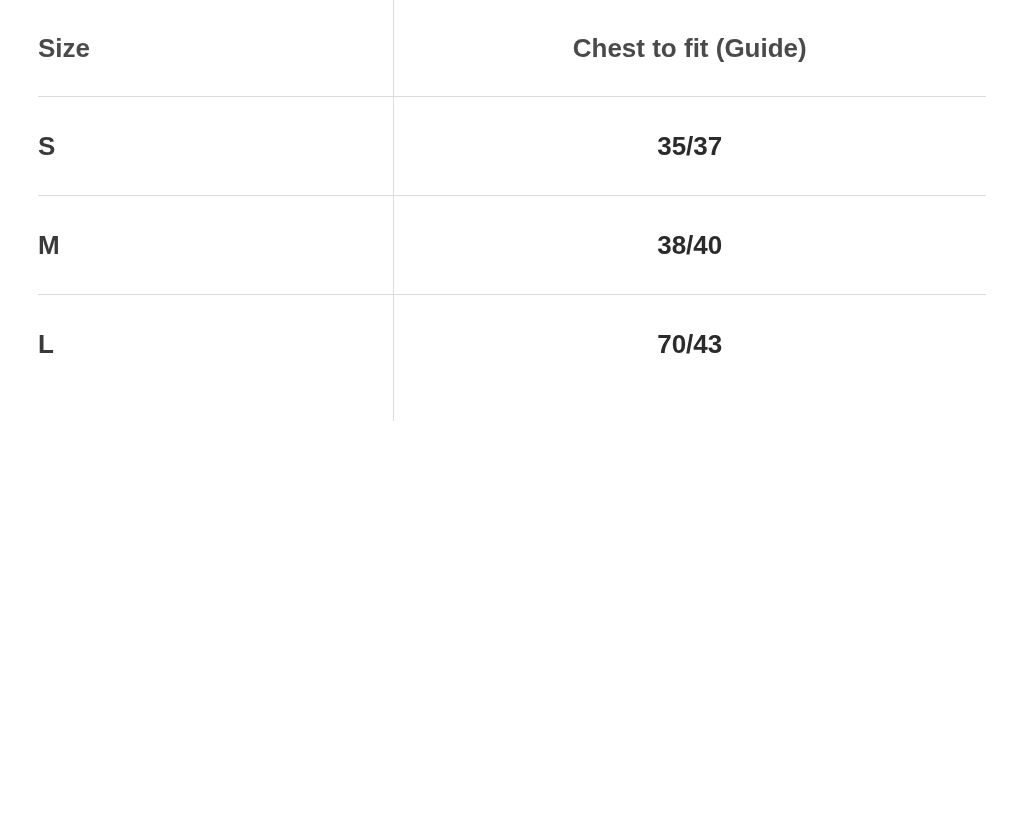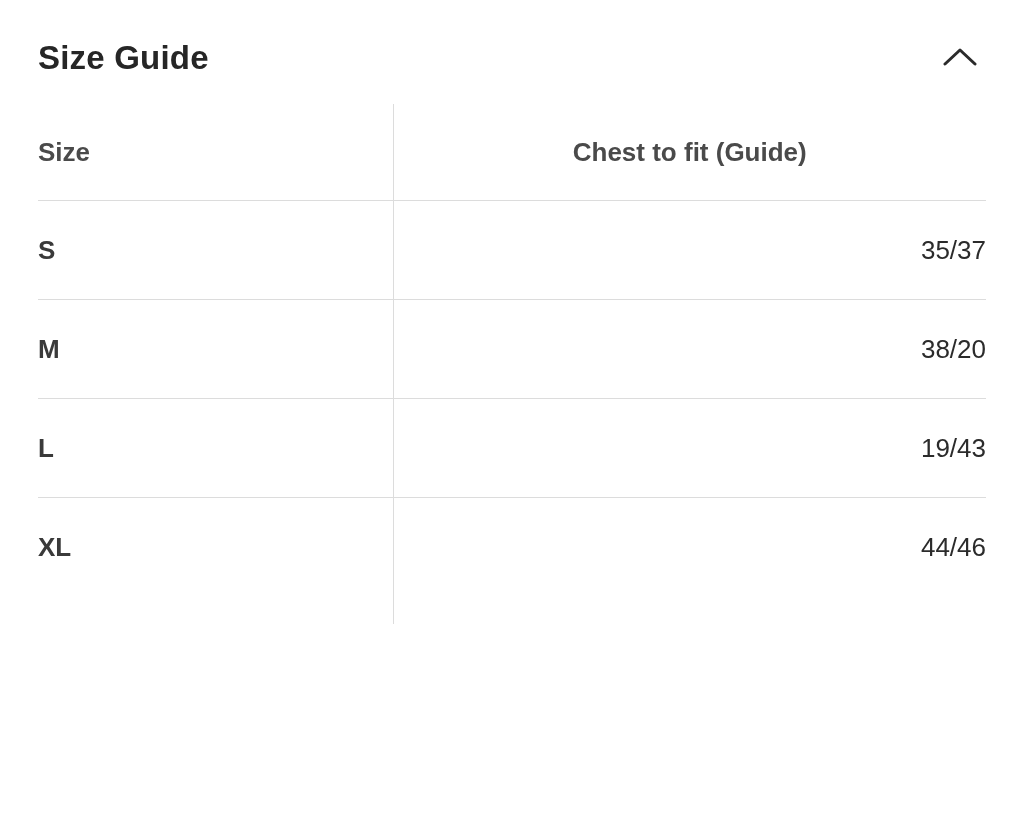--- a/index.html
+++ b/index.html
@@ -81,79 +81,66 @@
     height: 98px;
     vertical-align: middle;
     font-size: 26px;
     border-bottom: 1px solid #dcdcdc;
   }
   tbody td.td-size {
     font-weight: bold;
     color: #3a3a3a;
   }
   tbody td.td-chest {
-    font-weight: normal;
+    font-weight: bold;
     color: #2b2b2b;
-    text-align: right;
   }
   tbody td.td-size { border-right: 1px solid #dcdcdc; }
   tbody tr:last-child td { border-bottom: none; }
   .table-wrap {
     position: relative;
   }
   .divider-tail {
     position: absolute;
     left: 355px;
     bottom: -28px;
     width: 1px;
     height: 28px;
     background: #dcdcdc;
   }
 </style>
 </head>
 <body>
 
 <div class="panel">
 
-  <div class="panel-header">
-    <div class="panel-title">Size Guide</div>
-    <div class="collapse-toggle">
-      <svg class="chevron" width="34" height="22" viewBox="0 0 34 22">
-        <polyline points="2,18 17,4 32,18" fill="none" stroke="#2b2b2b" stroke-width="3" stroke-linecap="round" stroke-linejoin="round"></polyline>
-      </svg>
-    </div>
-  </div>
 
   <div class="table-wrap">
     <table class="size-table">
       <colgroup>
         <col class="col-size">
         <col class="col-chest">
       </colgroup>
       <thead>
         <tr>
           <th class="th-size">Size</th>
           <th class="th-chest">Chest to fit (Guide)</th>
         </tr>
       </thead>
       <tbody>
         <tr>
           <td class="td-size">S</td>
           <td class="td-chest">35/37</td>
         </tr>
         <tr>
           <td class="td-size">M</td>
-          <td class="td-chest">38/20</td>
+          <td class="td-chest">38/40</td>
         </tr>
         <tr>
           <td class="td-size">L</td>
-          <td class="td-chest">19/43</td>
-        </tr>
-        <tr>
-          <td class="td-size">XL</td>
-          <td class="td-chest">44/46</td>
+          <td class="td-chest">70/43</td>
         </tr>
       </tbody>
     </table>
     <div class="divider-tail"></div>
   </div>
 
 </div>
 
 </body></html>

